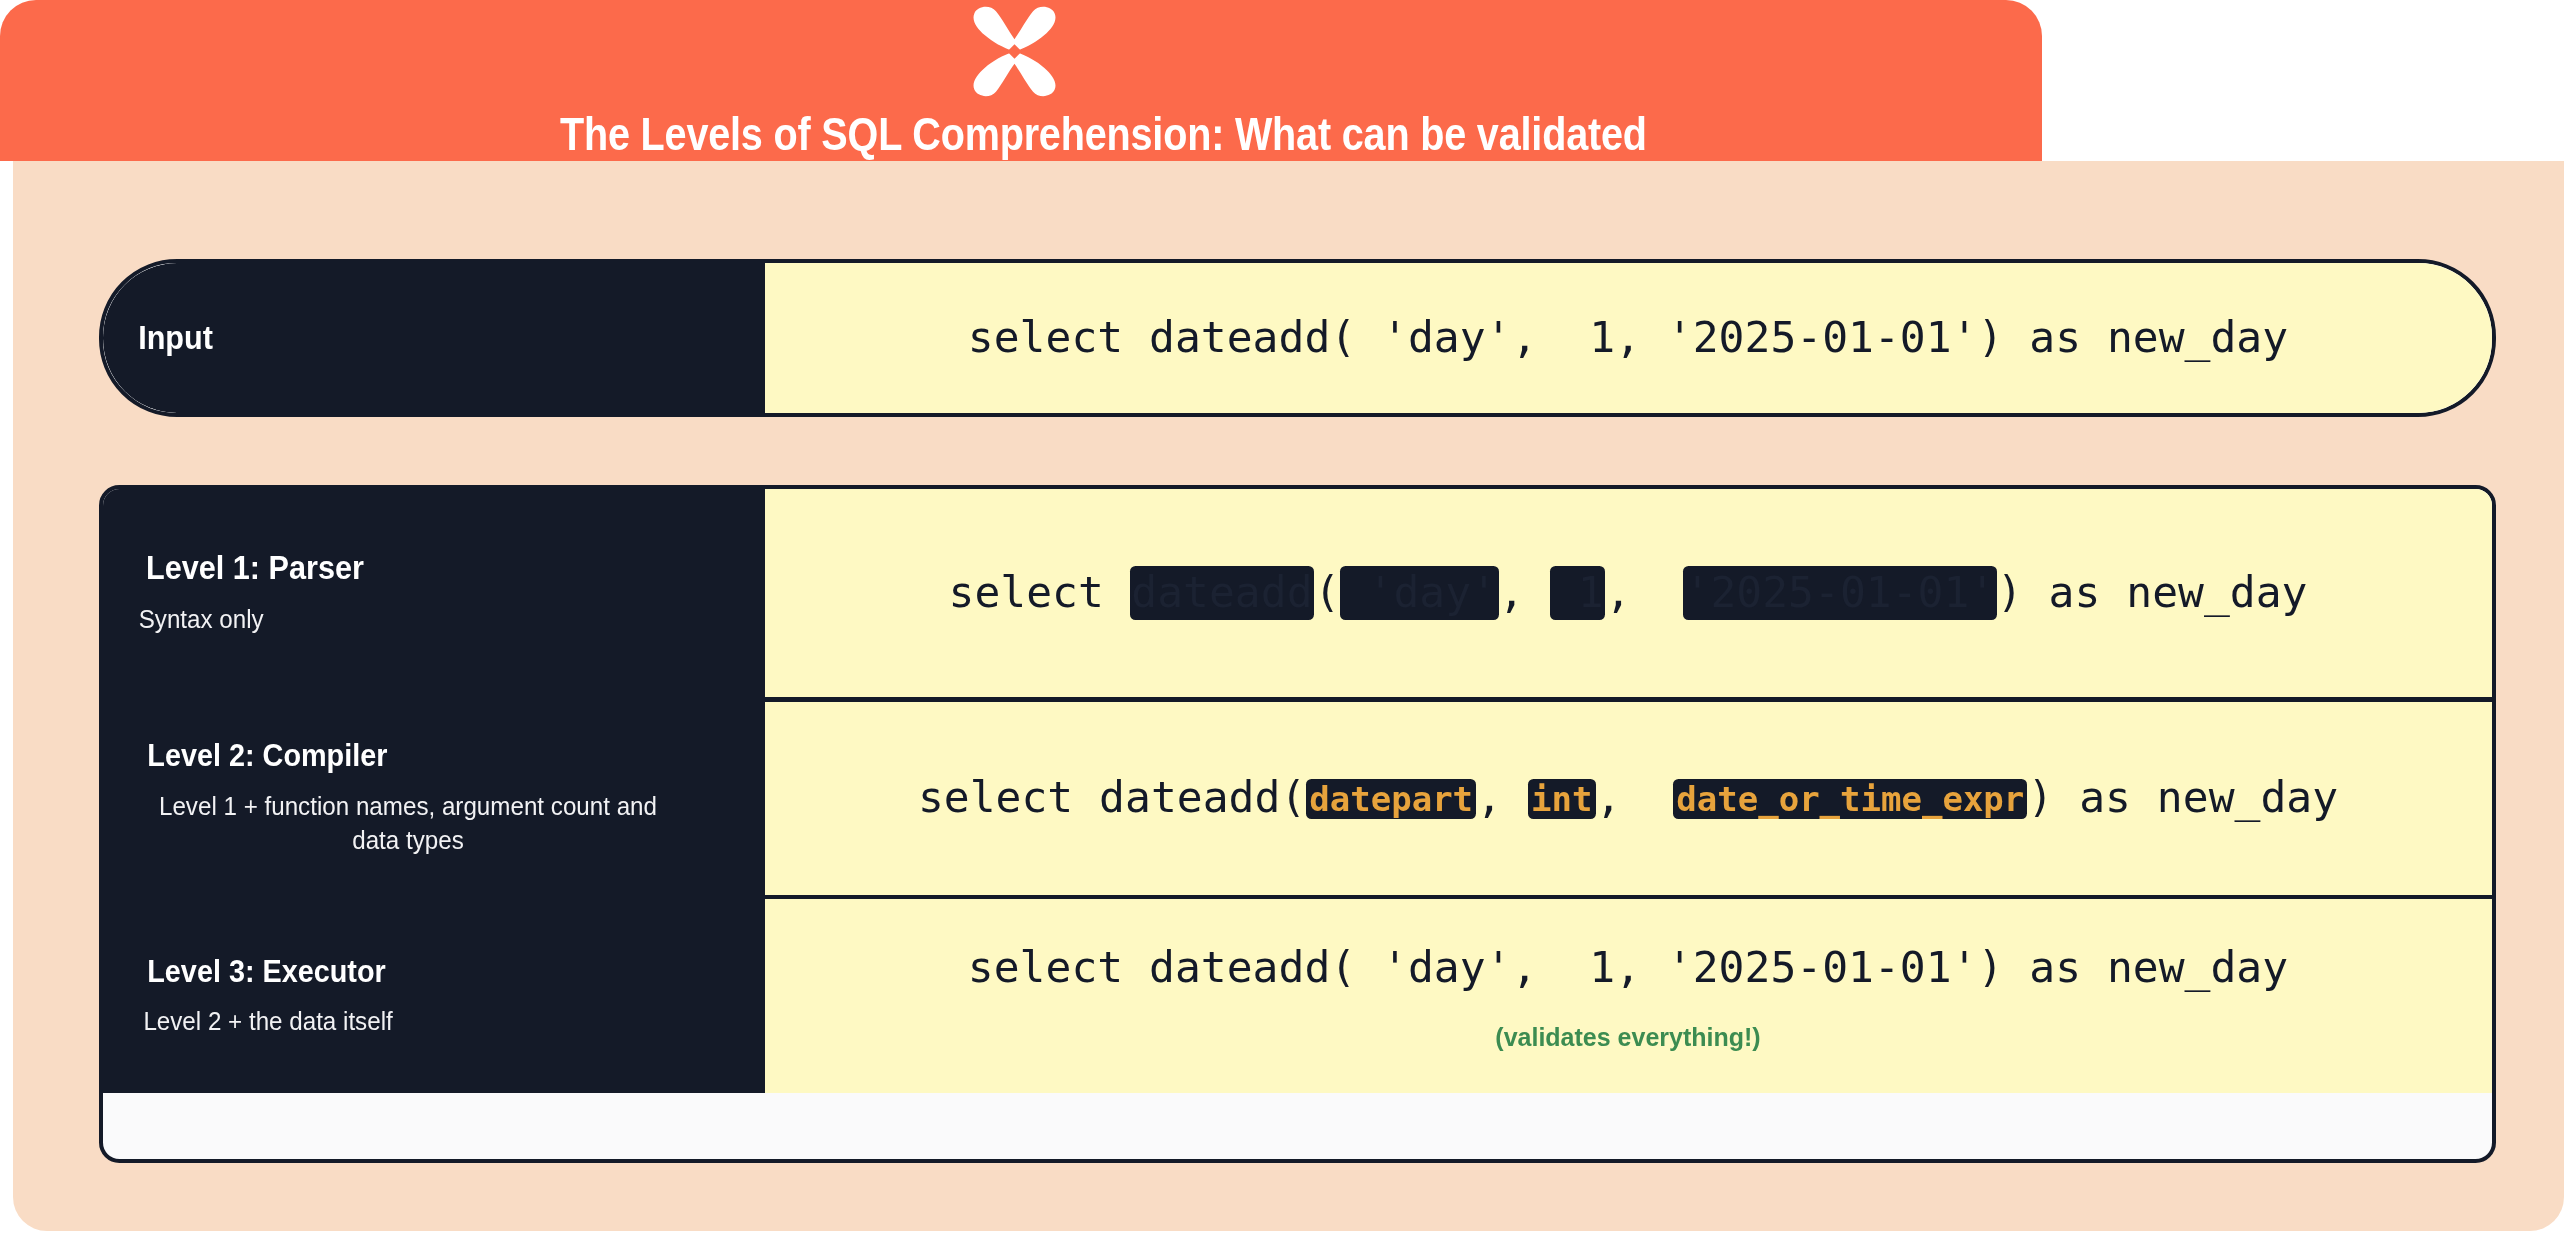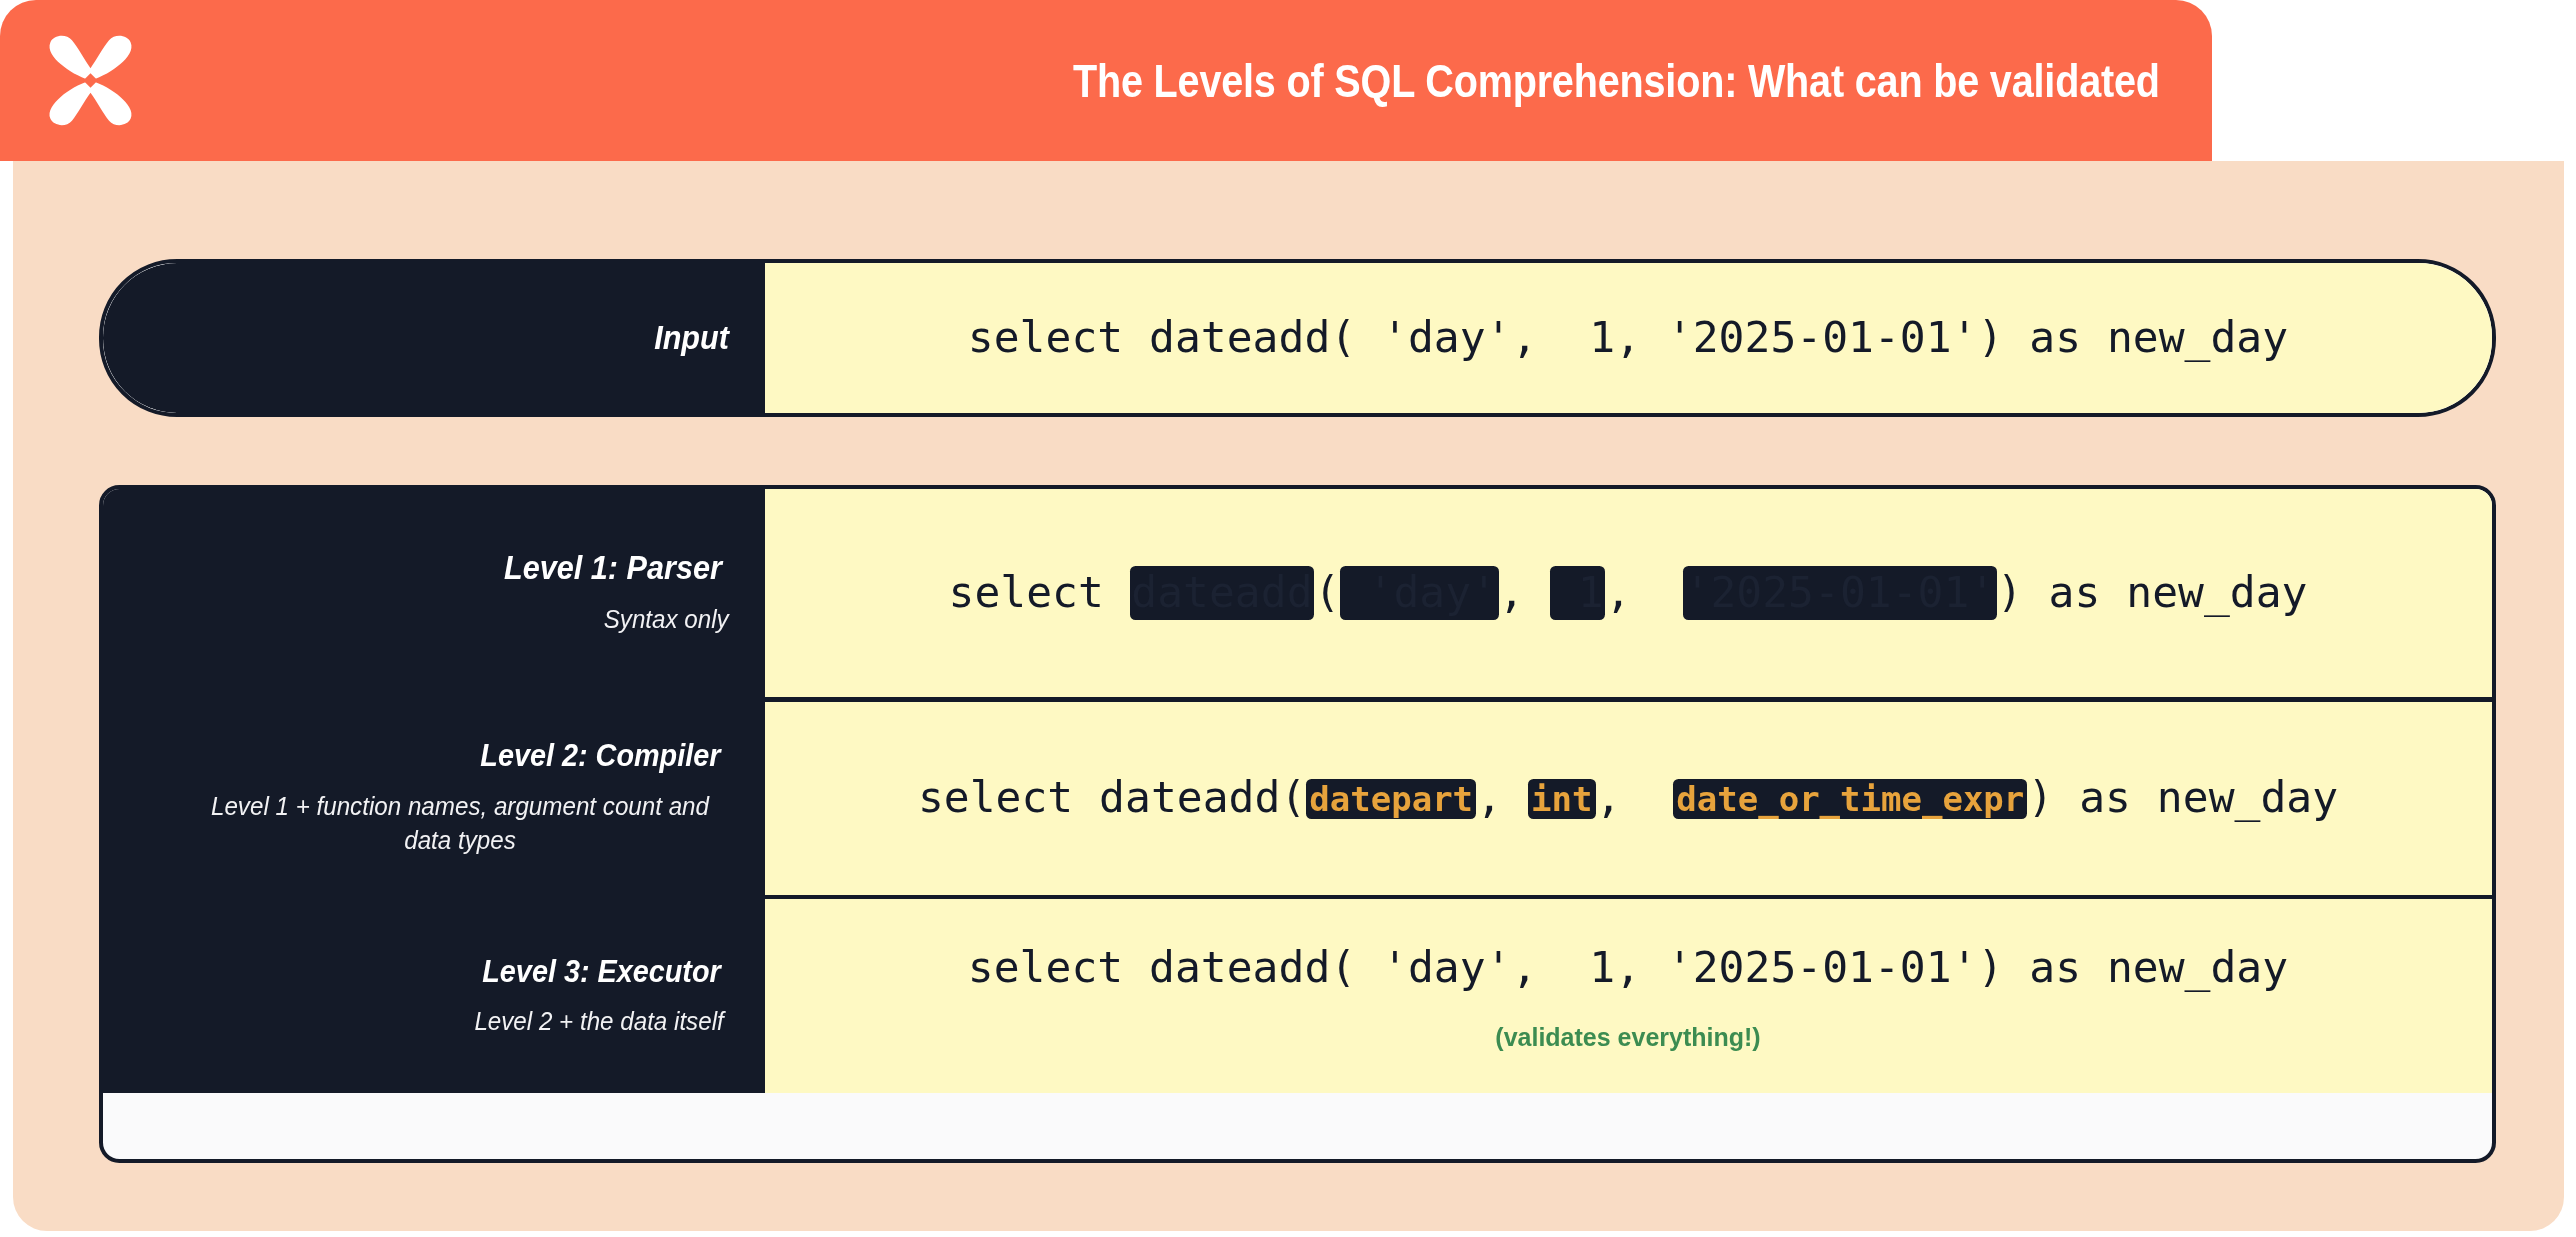--- a/index.html
+++ b/index.html
@@ -17,29 +17,30 @@
     width: 2576px;
     height: 1238px;
     background: #ffffff;
   }
 
   
   .header {
     position: absolute;
     left: 0;
     top: 0;
-    width: 2212px;
+    width: 2042px;
     height: 161px;
     background: #FC6A4B;
     border-top-left-radius: 36px;
     border-top-right-radius: 36px;
     display: flex;
     align-items: center;
     justify-content: space-between;
     padding: 0 52px 0 39px;
+    flex-direction: column;
   }
 
   .logo {
     width: 103px;
     height: 103px;
     display: block;
     flex: 0 0 auto;
   }
 
   .header-title {
@@ -101,25 +102,24 @@
     background: #141A28;
     width: 100%;
   }
 
   
   .label-cell {
     flex: 0 0 662px;
     background: #141A28;
     display: flex;
     flex-direction: column;
-    align-items: flex-end;
+    align-items: flex-start;
     justify-content: center;
     gap: 15.7px;
     padding: 7.8px 31px;
-    font-style: italic;
   }
 
   .label-title {
     color: #FFFFFF;
     font-weight: bold;
     font-size: 34px;
     line-height: 1.05;
     text-align: center;
     font-family: "Liberation Sans Narrow", "Liberation Sans", sans-serif;
     transform: scaleX(0.9);

